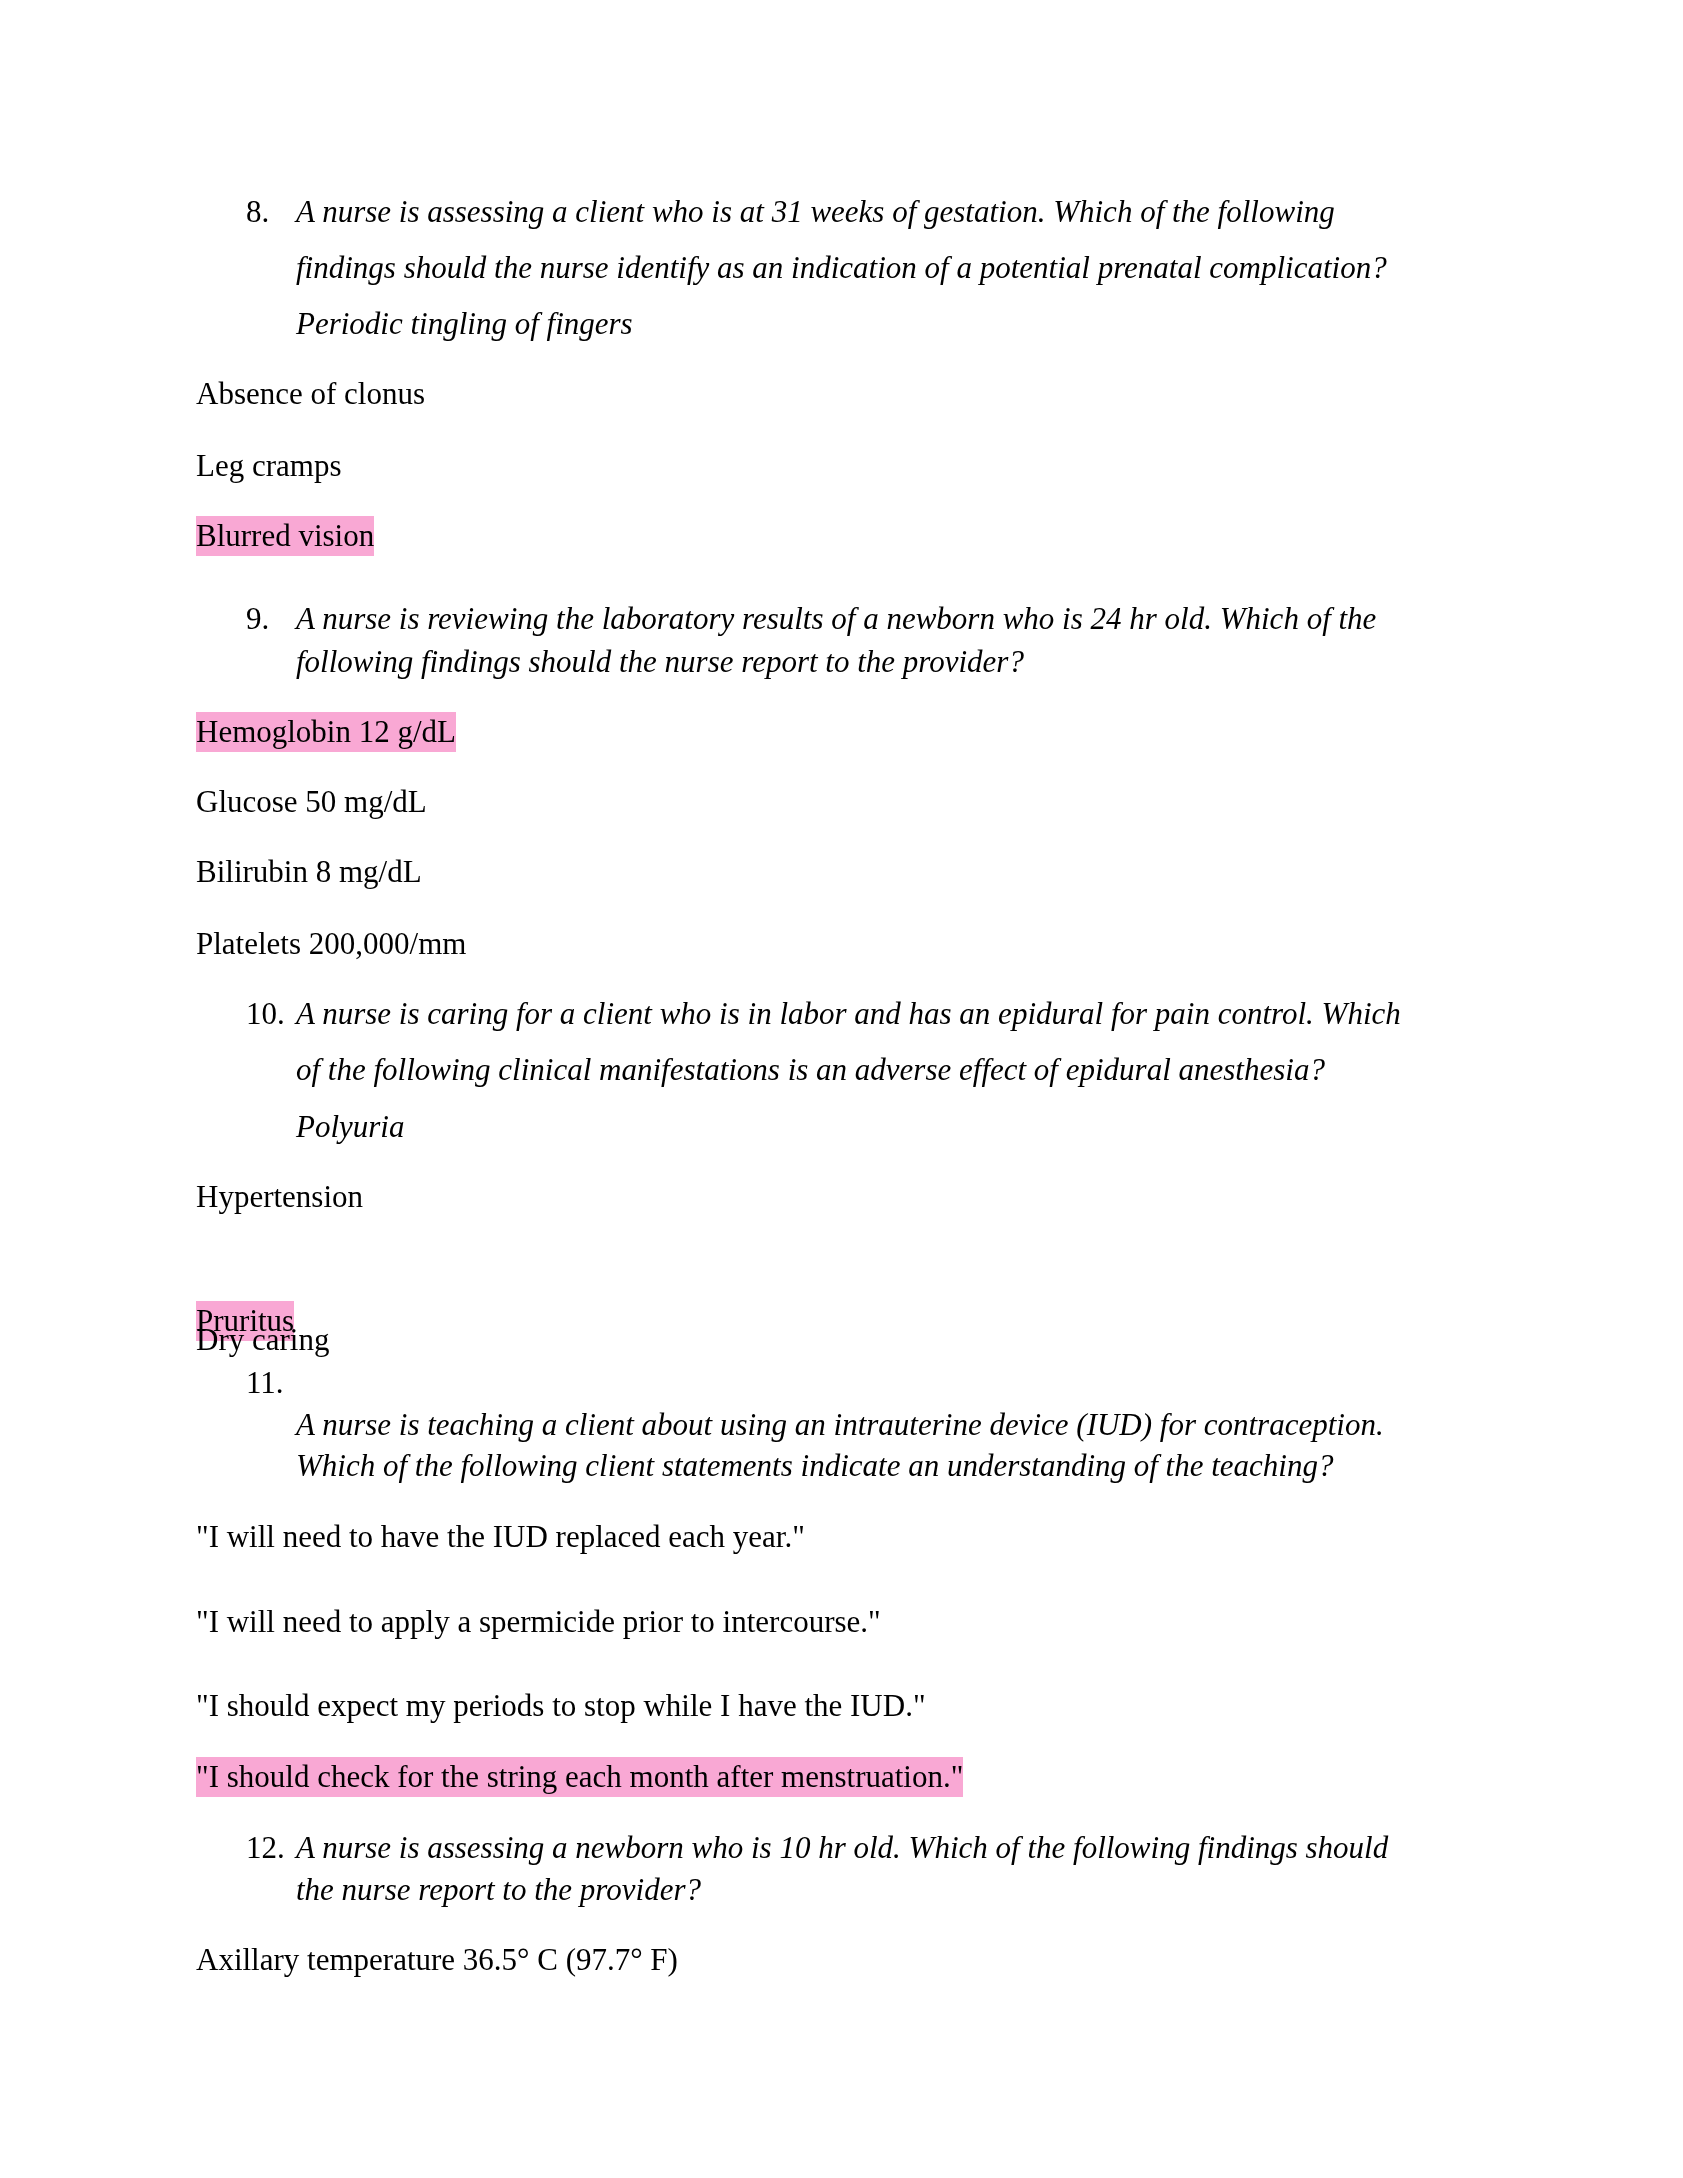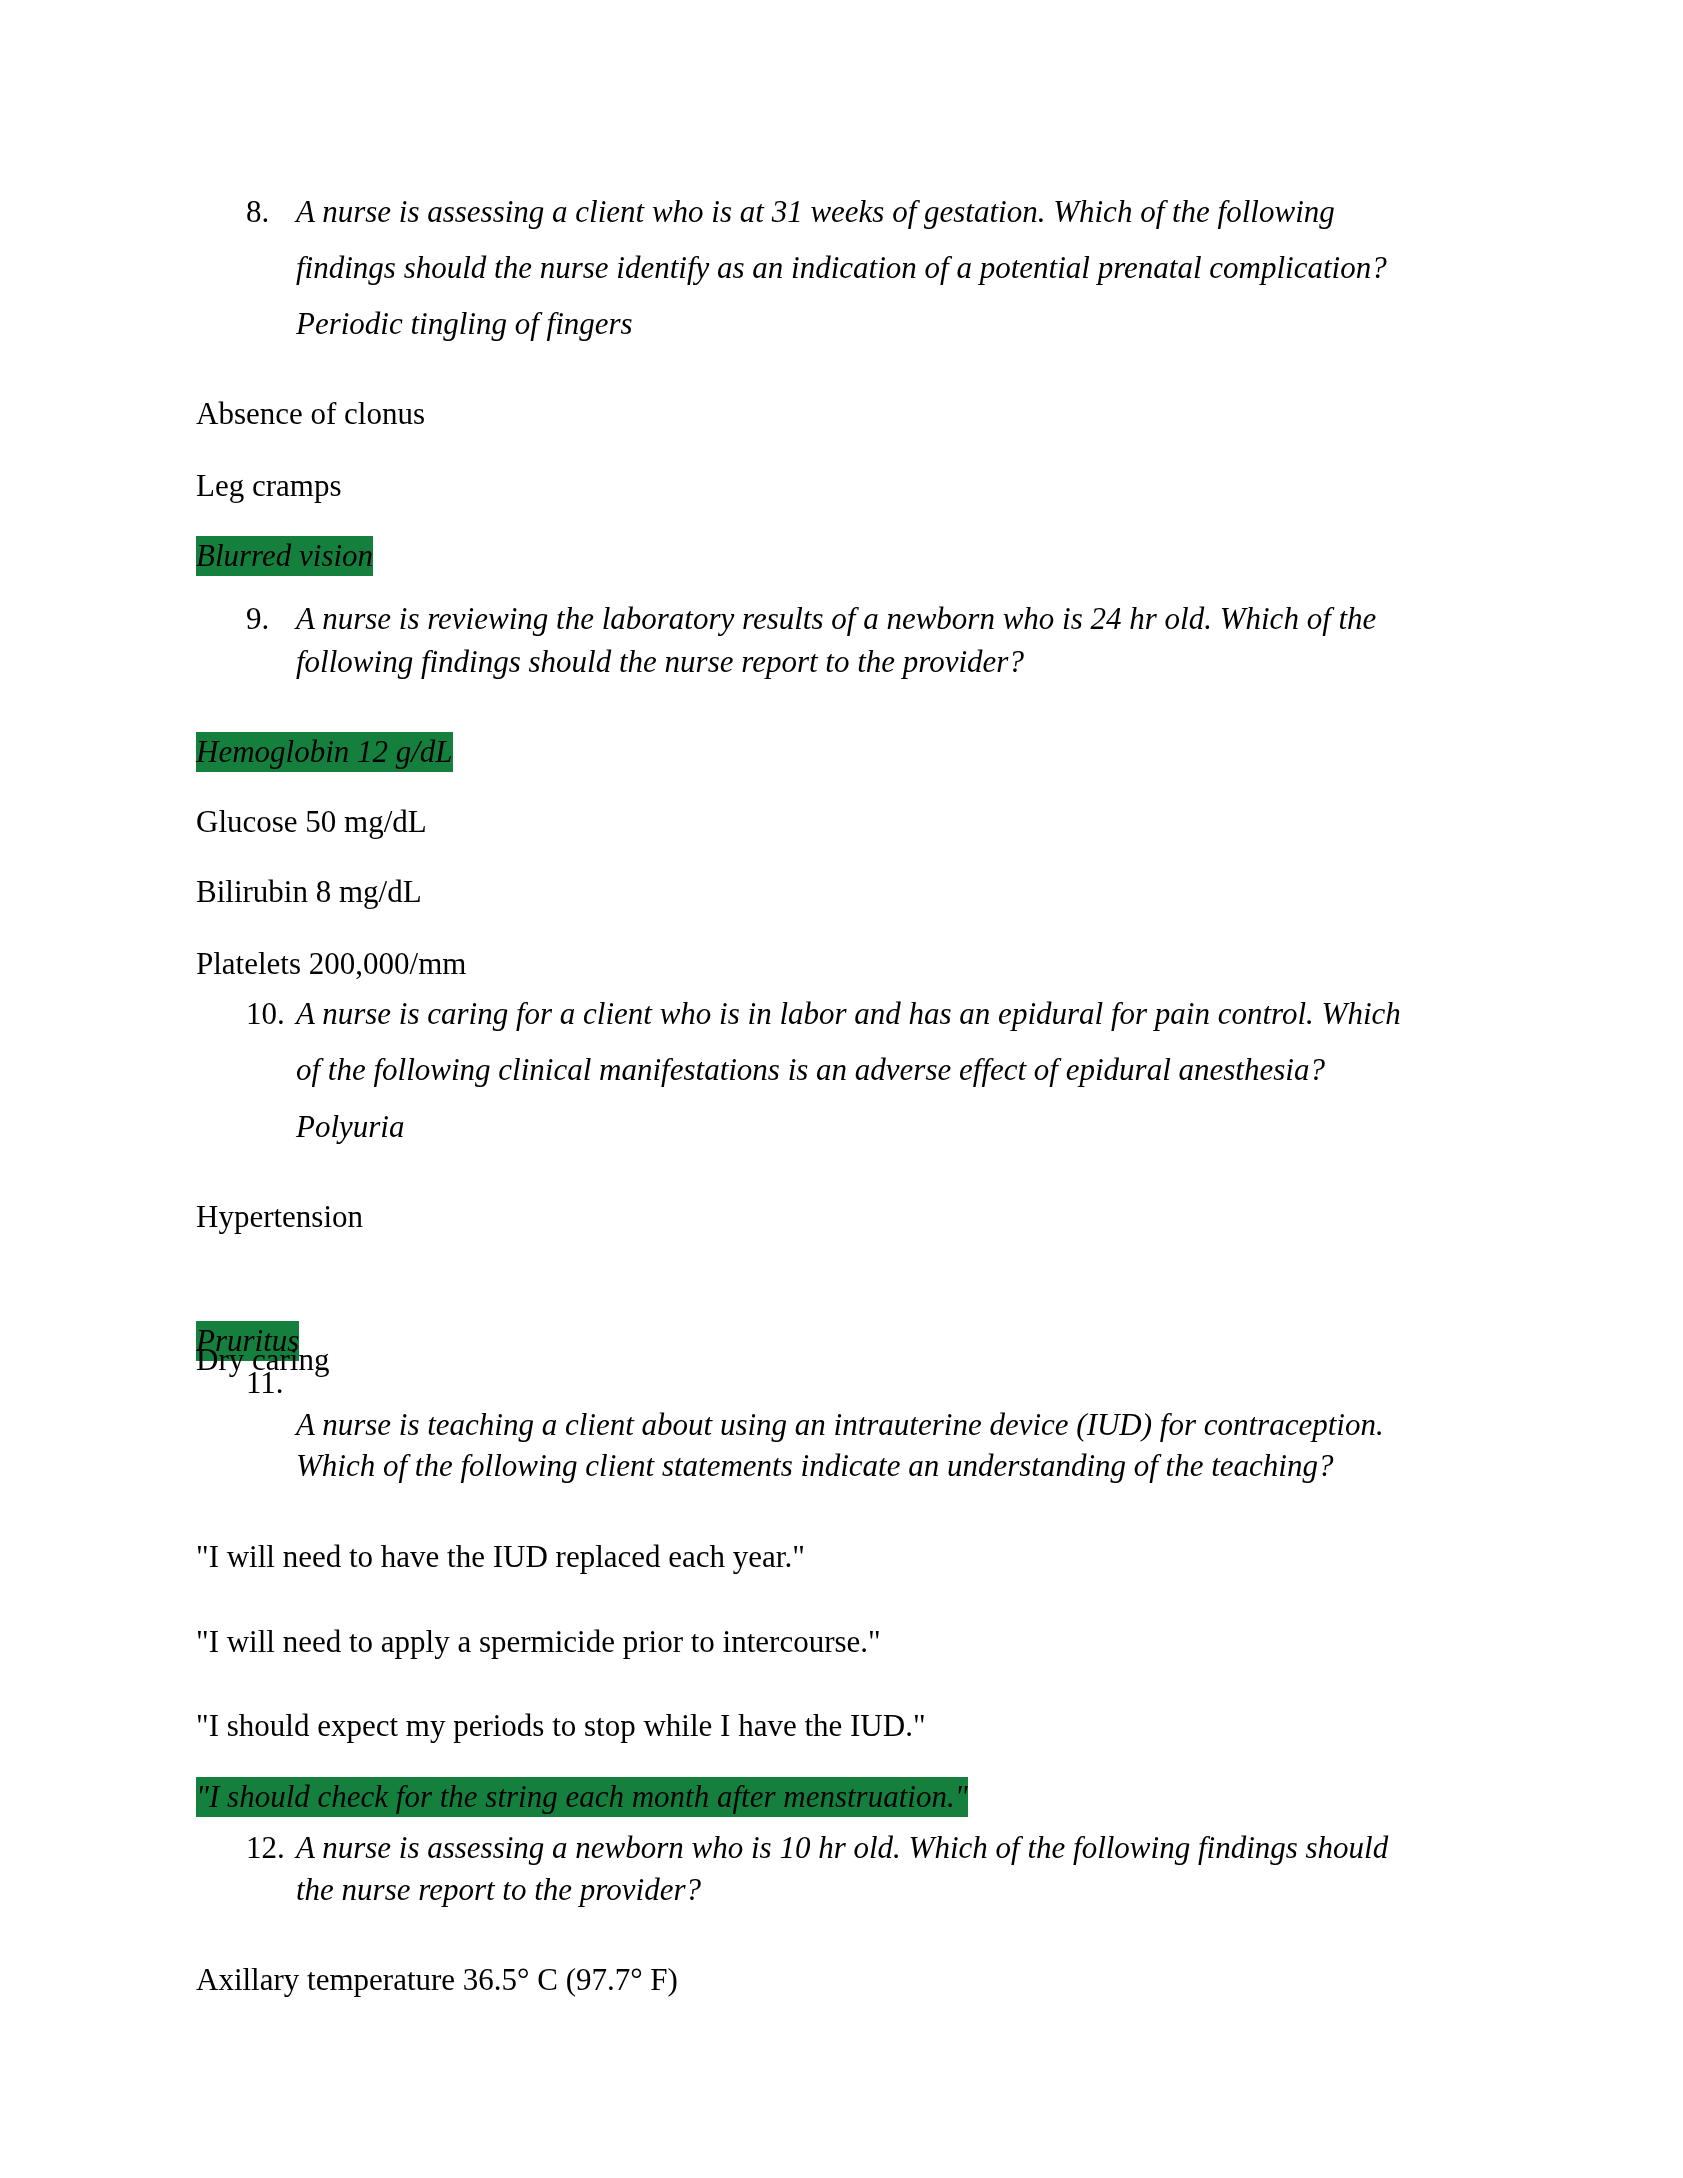--- a/index.html
+++ b/index.html
@@ -6,22 +6,22 @@
     body { width: 1683px; height: 2178px; position: relative; overflow: hidden; }
     .page { position: absolute; left: 0; top: 0; width: 1683px; height: 2178px; background: #ffffff; }
     .line {
       position: absolute;
       font-family: "Liberation Serif", "DejaVu Serif", serif;
       font-size: 31px;
       line-height: 40px;
       color: #000000;
       white-space: nowrap;
     }
-    .hl { background: #15803d; font-style: italic; }
-    .opt { left: 196px; margin-top: 20px; }
+    .hl { background: #f9a8d4; }
+    .opt { left: 196px; }
     .qnum { left: 246px; }
     .qtext { left: 296px; font-style: italic; }
   </style>
 </head>
 <body>
 
 <div class="page">
 
   <div>
     <span class="line qnum" style="top:192px">8.</span>

